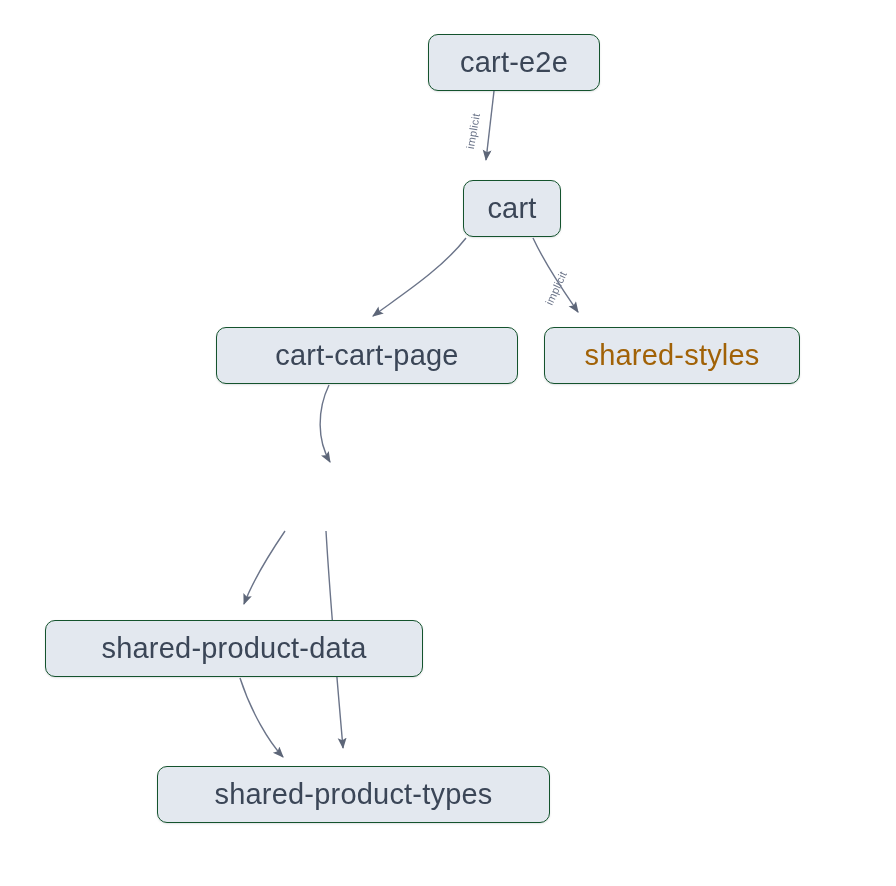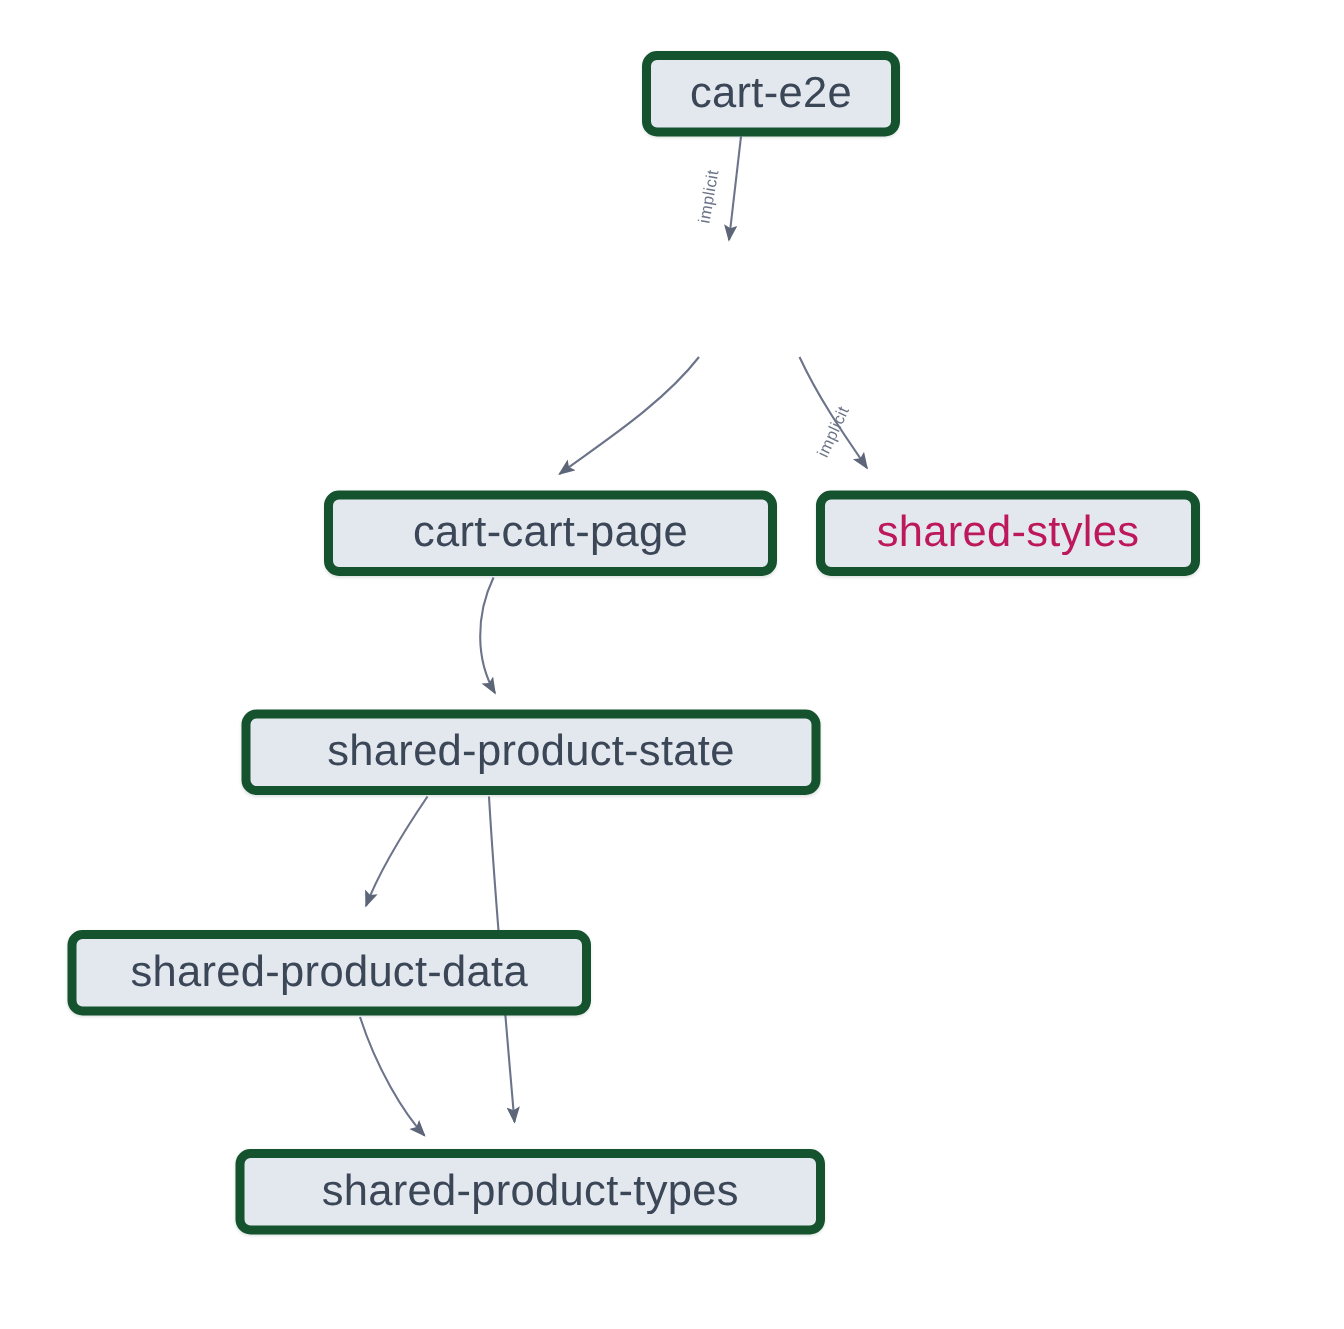--- a/index.html
+++ b/index.html
@@ -27,21 +27,21 @@
     height: 886px;
     pointer-events: none;
   }
   .node {
     position: absolute;
     box-sizing: border-box;
     display: flex;
     align-items: center;
     justify-content: center;
     background: #e3e8ef;
-    border: 6px solid #14532d;
+    border: 1px solid #14532d;
     border-radius: 10px;
     box-shadow: 0 1px 2px rgba(60, 72, 90, 0.16);
     color: #3b4657;
     font-size: 29px;
     font-weight: 400;
     letter-spacing: 0.2px;
     white-space: nowrap;
   }
   .node-label {
     display: block;
@@ -75,34 +75,34 @@
         <path d="M 285 531 C 268 556 252 583 244 604" marker-end="url(#arrowhead)"></path>
         <path d="M 326 531 C 330 600 338 690 343 748" marker-end="url(#arrowhead)"></path>
         <path d="M 240 678 C 251 712 269 742 283 757" marker-end="url(#arrowhead)"></path>
       </g>
   </svg>
 
   <div class="node" style="left: 428px; top: 34px; width: 172px; height: 57px; background: rgb(227, 232, 239); color: rgb(59, 70, 87);">
     <span class="node-label">cart-e2e</span>
   </div>
 
+  <div class="node" style="left: 463px; top: 180px; width: 98px; height: 57px; background: rgb(227, 232, 239); color: rgb(59, 70, 87);">
+    <span class="node-label">cart</span>
+  </div>
 
   <div class="node" style="left: 216px; top: 327px; width: 302px; height: 57px; background: rgb(227, 232, 239); color: rgb(59, 70, 87);">
     <span class="node-label">cart-cart-page</span>
   </div>
 
-  <div class="node" style="left: 544px; top: 327px; width: 256px; height: 57px; background: rgb(227, 232, 239); color: #be185d;">
+  <div class="node" style="left: 544px; top: 327px; width: 256px; height: 57px; background: rgb(227, 232, 239); color: #a16207;">
     <span class="node-label">shared-styles</span>
   </div>
 
-  <div class="node" style="left: 161px; top: 473px; width: 386px; height: 57px; background: rgb(227, 232, 239); color: rgb(59, 70, 87);">
-    <span class="node-label">shared-product-state</span>
-  </div>
 
-  <div class="node" style="left: 45px; top: 620px; width: 349px; height: 57px; background: rgb(227, 232, 239); color: rgb(59, 70, 87);">
+  <div class="node" style="left: 45px; top: 620px; width: 378px; height: 57px; background: rgb(227, 232, 239); color: rgb(59, 70, 87);">
     <span class="node-label">shared-product-data</span>
   </div>
 
   <div class="node" style="left: 157px; top: 766px; width: 393px; height: 57px; background: rgb(227, 232, 239); color: rgb(59, 70, 87); text-align: right;">
     <span class="node-label">shared-product-types</span>
   </div>
 
   <div class="edge-label" style="left: 473px; top: 131px; transform: translate(-50%, -50%) rotate(-80deg); color: rgb(107, 116, 137);">implicit</div>
 
   <div class="edge-label" style="left: 556px; top: 288px; transform: translate(-50%, -50%) rotate(-65deg); color: rgb(107, 116, 137);">implicit</div>

